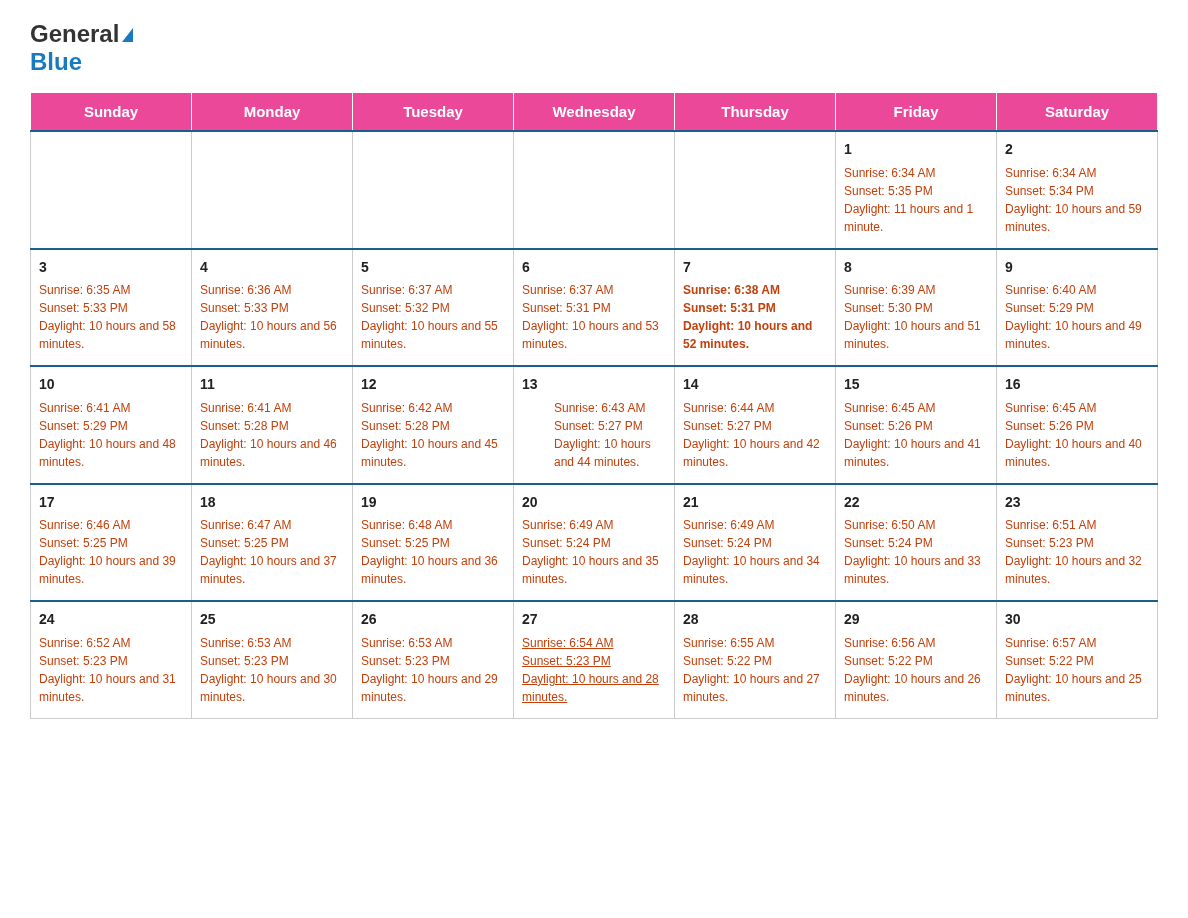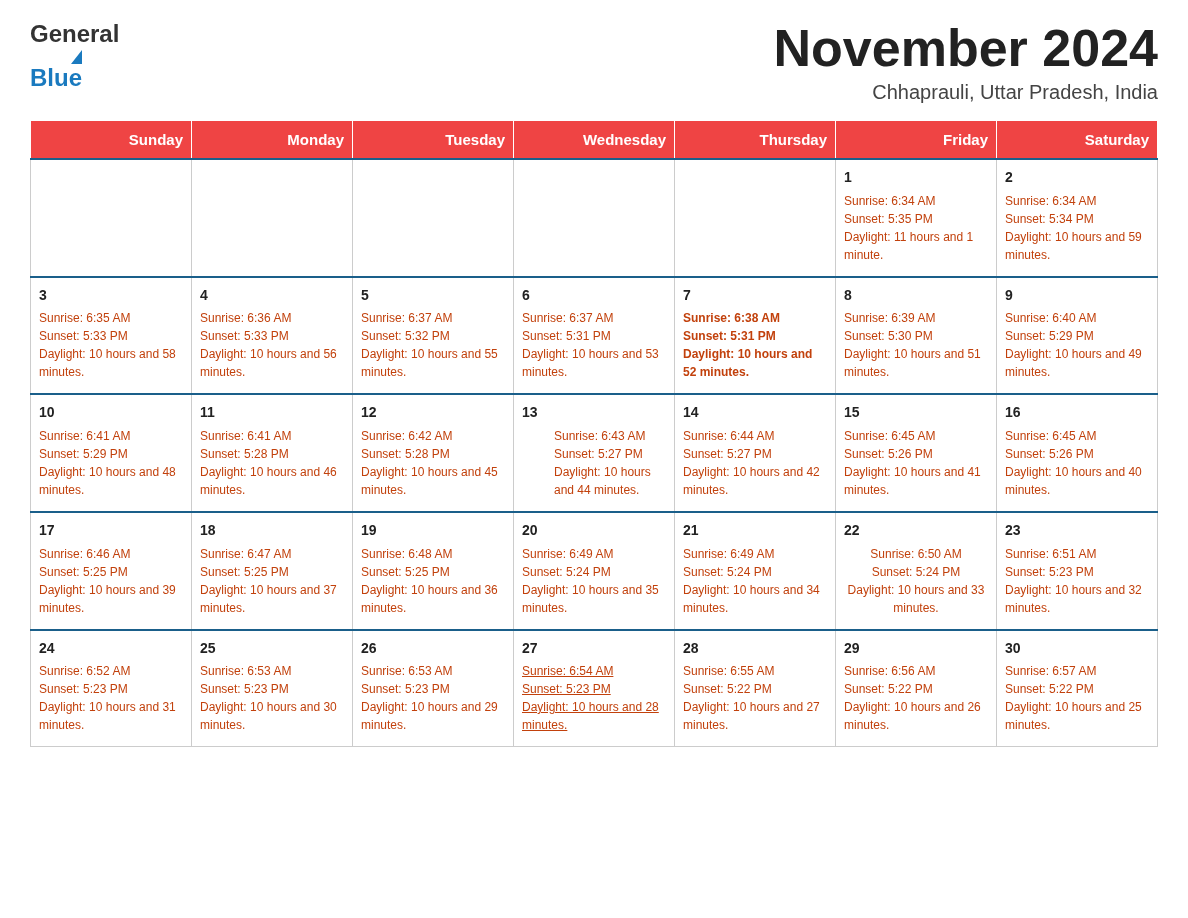--- a/index.html
+++ b/index.html
@@ -35,26 +35,26 @@
       font-size: 20px;
       color: #444;
       margin-top: 4px;
     }
     .calendar-table {
       width: 100%;
       border-collapse: collapse;
       margin-top: 4px;
     }
     .calendar-table th {
-      background-color: #ef4444;
+      background-color: #ec4899;
       color: #fff;
       font-size: 15px;
       font-weight: bold;
       padding: 10px 8px;
-      text-align: right;
+      text-align: center;
       border: 1px solid #fff;
     }
     .calendar-table td {
       vertical-align: top;
       padding: 8px 8px 12px 8px;
       border: 1px solid #ccc;
       width: calc(100% / 7);
       font-size: 12px;
       line-height: 1.4;
       min-height: 90px;
@@ -72,21 +72,21 @@
       line-height: 1.5;
     }
     .empty-cell {
       background: #fff;
     }
     tr.week-row td {
       border-top: 2px solid #1a5f8a;
     }
     .logo-row1 {
       display: flex;
-      flex-direction: column;
+      flex-direction: row;
       align-items: center;
     }
     .logo-general {
       font-size: 24px;
       font-weight: bold;
       color: #333;
     }
     .logo-triangle {
       width: 0;
       height: 0;
@@ -105,24 +105,20 @@
 </head>
 <body>
 
 <div class="header-area">
   <div class="logo-area">
     <div class="logo-row1">
       <span class="logo-general">General</span>
       <div class="logo-triangle"></div>
     </div>
     <span class="logo-blue-text">Blue</span>
-  </div>
-  <div class="title-area">
-    <div class="month-title">November 2024</div>
-    <div class="location-subtitle">Chhaprauli, Uttar Pradesh, India</div>
   </div>
 </div>
 
 <table class="calendar-table">
   <thead>
     <tr>
     <th>Sunday</th>
         <th>Monday</th>
         <th>Tuesday</th>
         <th>Wednesday</th>
@@ -265,21 +261,21 @@
 Daylight: 10 hours and 35 minutes.</div>
         </td>
         <td>
           <span class="day-number">21</span>
           <div class="day-info" style="white-space: pre-line;">Sunrise: 6:49 AM
 Sunset: 5:24 PM
 Daylight: 10 hours and 34 minutes.</div>
         </td>
         <td>
           <span class="day-number">22</span>
-          <div class="day-info" style="white-space: pre-line; text-align: center;">Sunrise: 6:50 AM
+          <div class="day-info" style="white-space: pre-line;">Sunrise: 6:50 AM
 Sunset: 5:24 PM
 Daylight: 10 hours and 33 minutes.</div>
         </td>
         <td>
           <span class="day-number">23</span>
           <div class="day-info" style="white-space: pre-line;">Sunrise: 6:51 AM
 Sunset: 5:23 PM
 Daylight: 10 hours and 32 minutes.</div>
         </td>
       </tr>

